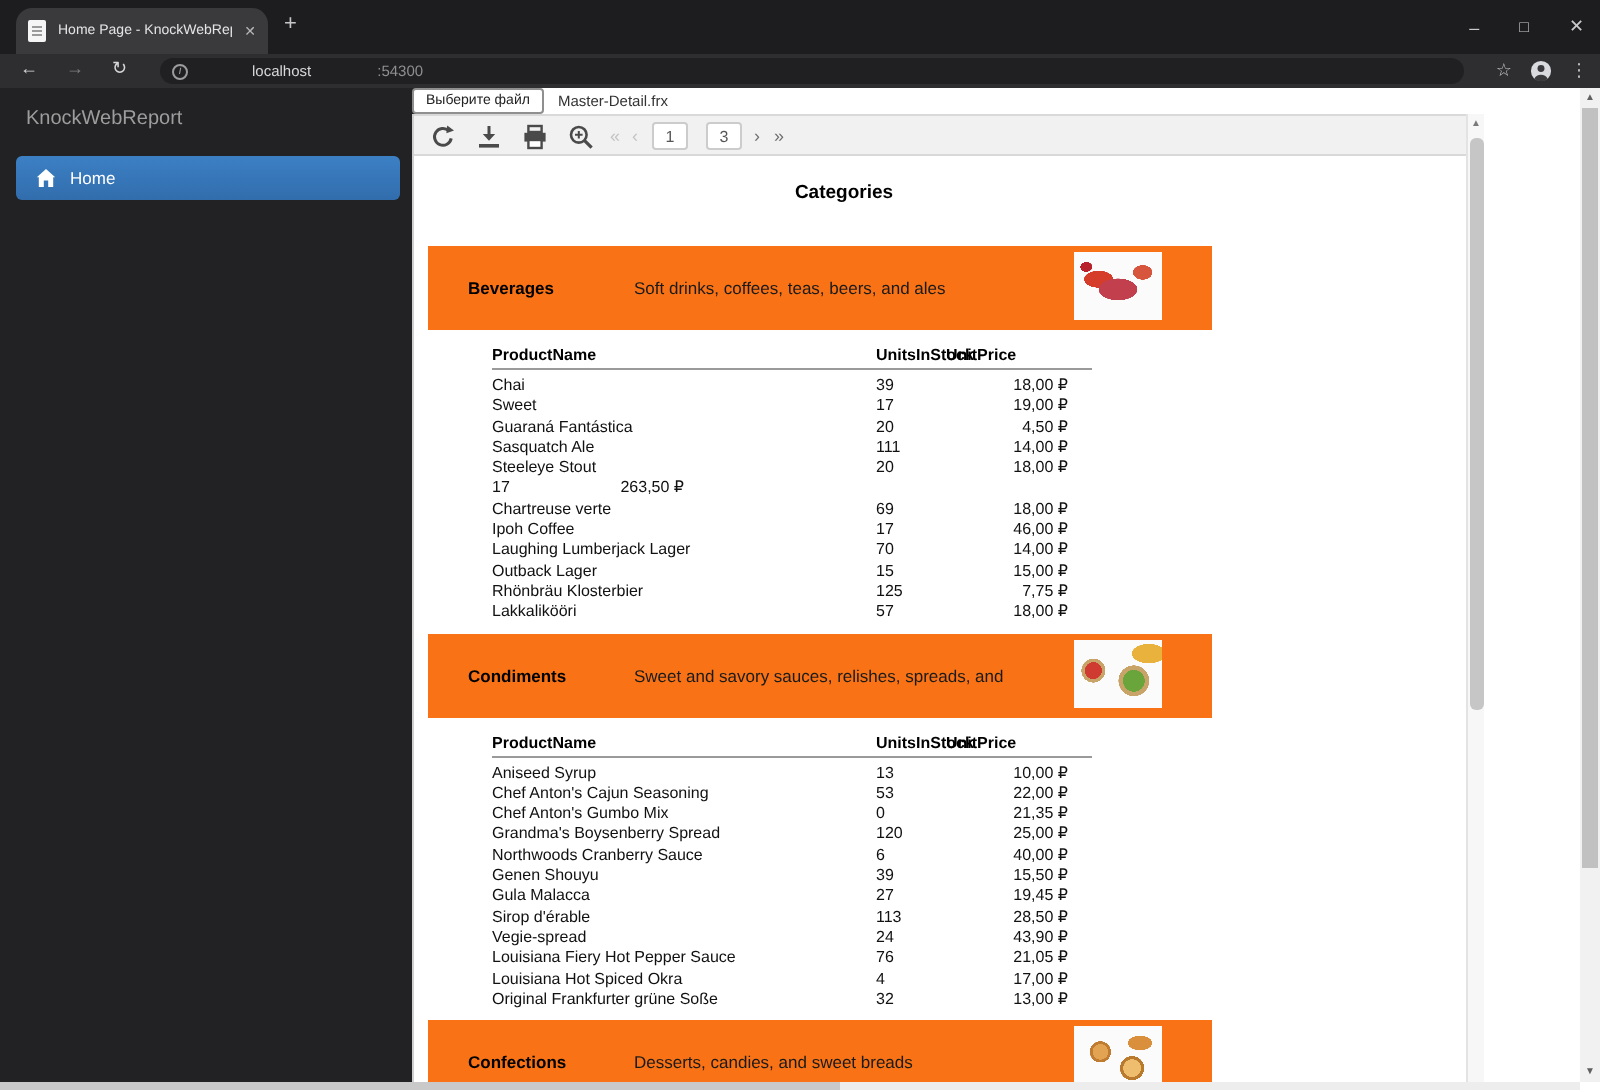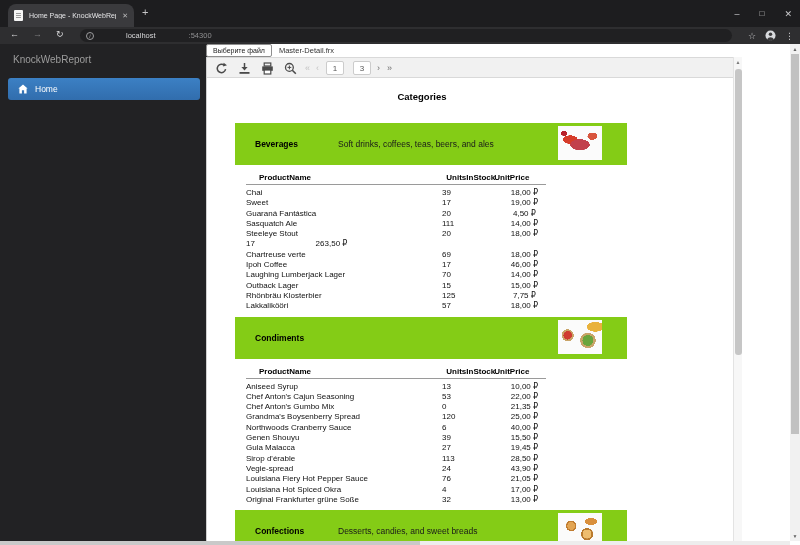--- a/index.html
+++ b/index.html
@@ -60,21 +60,21 @@
   .tool-ico { position:absolute; top:4px; width:13px; height:13px; }
   .pg-arrow { position:absolute; top:4px; font-size:9px; line-height:13px; }
   .pg-dis { color:#c3c3c3; }
   .pg-en { color:#6f6f6f; }
   .pg-box { position:absolute; top:3px; width:18px; height:14px; background:#fff; border:1px solid #ccc;
             border-radius:2px; color:#555; font-size:8px; text-align:center; line-height:13px; }
 
   
   .rpage { width:430px; padding-top:13px; }
   .rtitle { text-align:center; font-size:9.5px; font-weight:bold; color:#000; }
-  .banner { margin:0 28px; width:392px; height:42px; background:#84cc16; position:relative;
+  .banner { margin:0 7px; width:392px; height:42px; background:#f97316; position:relative;
             display:flex; align-items:center; }
   .sec0 .banner { margin-top:21px; }
   .cat-name { font-size:8.5px; font-weight:bold; color:#000; margin-left:20px; width:83px; }
   .cat-desc { font-size:8.5px; color:#1a1a1a; }
   .cat-img { position:absolute; right:25px; top:3px; width:44px; height:34px; background:#fcfcfc; }
   .img-0 { background:
       radial-gradient(ellipse 16px 9px at 50% 55%, #c2404d 0 60%, rgba(0,0,0,0) 61%),
       radial-gradient(ellipse 12px 7px at 28% 40%, #d63c2a 0 60%, rgba(0,0,0,0) 61%),
       radial-gradient(ellipse 8px 6px at 78% 30%, #d8553d 0 60%, rgba(0,0,0,0) 61%),
       radial-gradient(ellipse 5px 4px at 14% 22%, #b8222c 0 60%, rgba(0,0,0,0) 61%), #fbfbfb; }
@@ -82,29 +82,29 @@
       radial-gradient(circle 9px at 68% 60%, #6aa53c 0 60%, #c9a468 61% 85%, rgba(0,0,0,0) 86%),
       radial-gradient(circle 7px at 22% 45%, #cf3b30 0 60%, #c9a468 61% 85%, rgba(0,0,0,0) 86%),
       radial-gradient(ellipse 14px 8px at 85% 20%, #e9b23c 0 60%, rgba(0,0,0,0) 61%), #fbfbfb; }
   .img-2 { background:
       radial-gradient(circle 7px at 30% 38%, #e2a452 0 55%, #c07c30 56% 75%, rgba(0,0,0,0) 76%),
       radial-gradient(circle 8px at 66% 62%, #eebd6e 0 55%, #b97a2e 56% 75%, rgba(0,0,0,0) 76%),
       radial-gradient(ellipse 10px 6px at 75% 25%, #d98f3c 0 60%, rgba(0,0,0,0) 61%), #fbfbfb; }
 
   .tbl { margin:8px 0 5px 39px; width:300px; }
   .thead { display:flex; border-bottom:1px solid #9a9a9a; padding-bottom:2px; margin-bottom:3px; }
-  .thead span { font-size:8px; font-weight:bold; color:#000;margin-left:13px; }
+  .thead span { font-size:8px; font-weight:bold; color:#000; }
   .c-name { width:192px; }
   .c-units { width:35px; }
   .c-price { width:57px; }
-  .trow { display:flex; line-height:10.3px;gap:12px; }
+  .trow { display:flex; line-height:10.3px; }
   .trow span { font-size:8px; color:#111; white-space:nowrap; }
   .r-name { width:192px; }
   .r-units { width:51px; }
-  .r-price { width:45px; text-align:center; padding-right:0; }
+  .r-price { width:45px; text-align:right; padding-right:0; }
 
   
   .inner-sb { position:absolute; right:0; top:0; width:9px; height:100%; background:#f7f7f7; border-left:1px solid #e3e3e3; }
   .inner-sb .sb-up { position:absolute; top:2px; left:0; width:8px; text-align:center; font-size:5px; color:#7a7a7a; }
   .inner-sb .sb-thumb { position:absolute; top:12px; left:1px; width:7px; height:286px; background:#c6c6c6; border-radius:3px; }
   .outer-sb { position:absolute; right:0; top:44px; width:10px; height:497px; background:#f1f1f1; }
   .outer-sb .sb-up { position:absolute; top:2px; left:0; width:10px; text-align:center; font-size:5px; color:#606060; }
   .outer-sb .sb-down { position:absolute; bottom:2px; left:0; width:10px; text-align:center; font-size:5px; color:#606060; }
   .outer-sb .sb-thumb { position:absolute; top:10px; left:1px; width:8px; height:380px; background:#c1c1c1; }
   .h-sb { position:absolute; left:0; bottom:0; width:790px; height:4px; background:#ededed; }
@@ -281,20 +281,21 @@
     <span class="r-units">57</span>
     <span class="r-price">18,00 ₽</span>
   </div>
 </div>
     </div>
   </section>
 
   <section class="cat sec1">
     <div class="banner">
       <span class="cat-name">Condiments</span>
+      <span class="cat-desc">Sweet and savory sauces, relishes, spreads, and</span>
       <span class="cat-img img-1"></span>
     </div>
     <div class="tbl">
       <div class="thead">
         <span class="c-name">ProductName</span>
         <span class="c-units">UnitsInStock</span>
         <span class="c-price">UnitPrice</span>
       </div>
       <div class="rows">
   <div class="trow">

